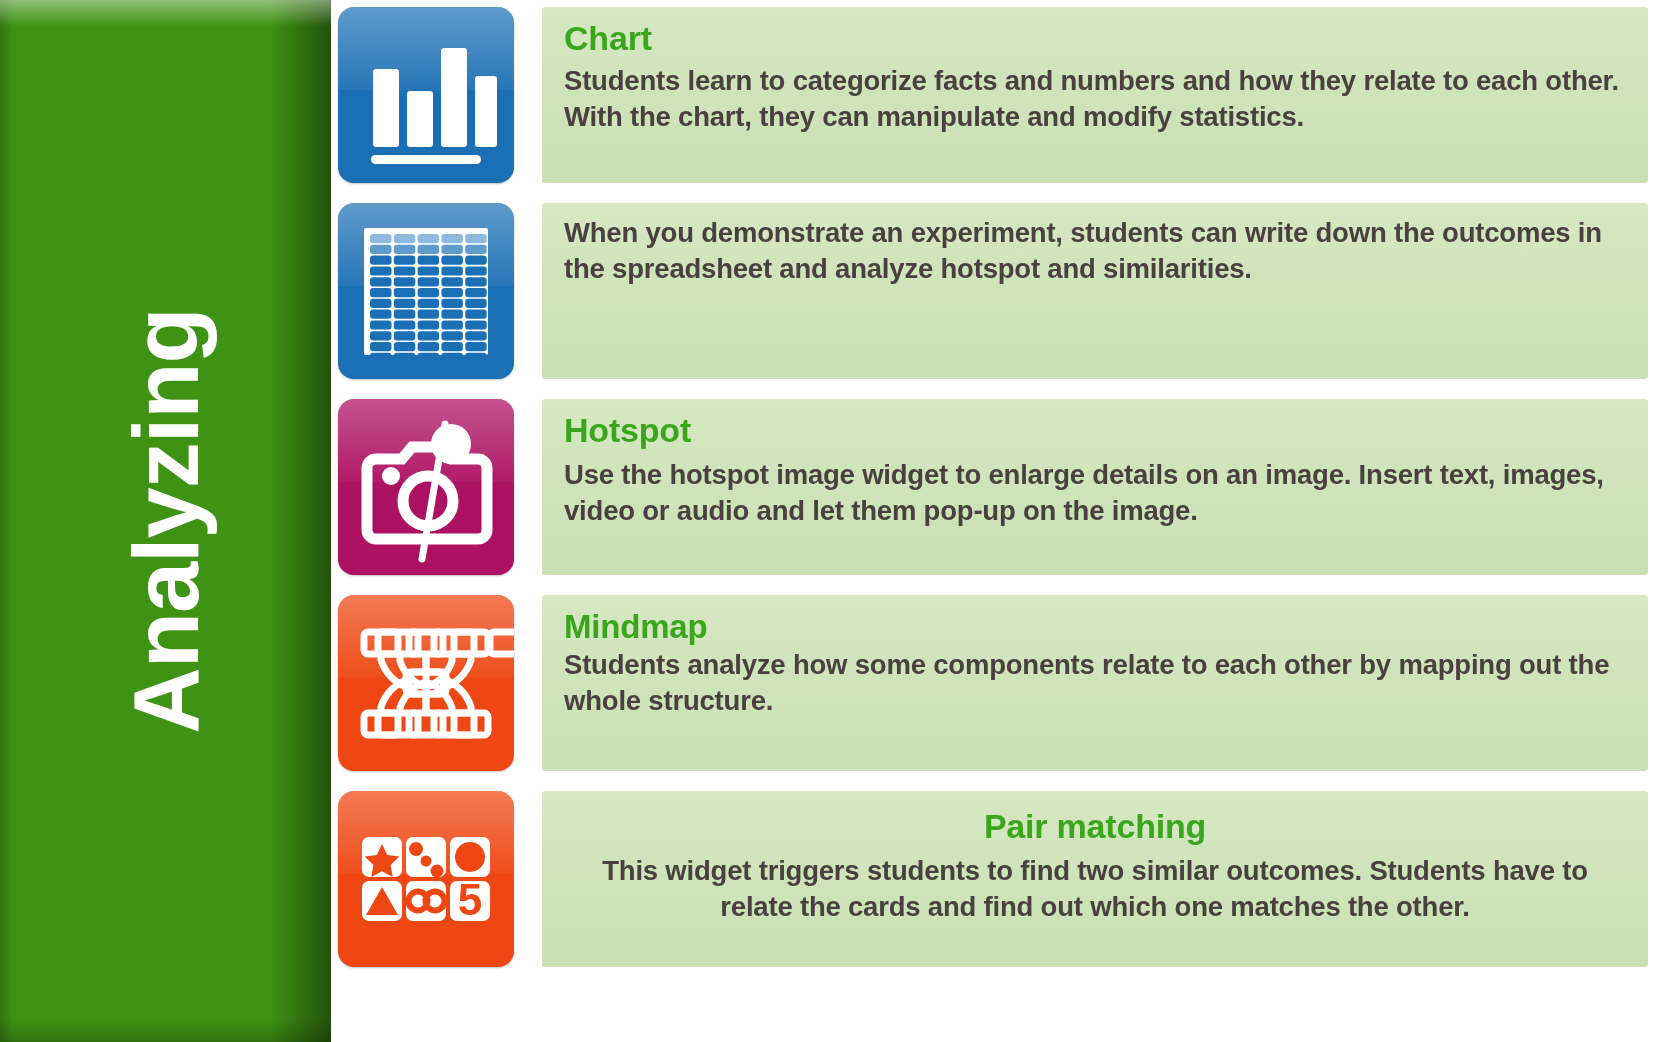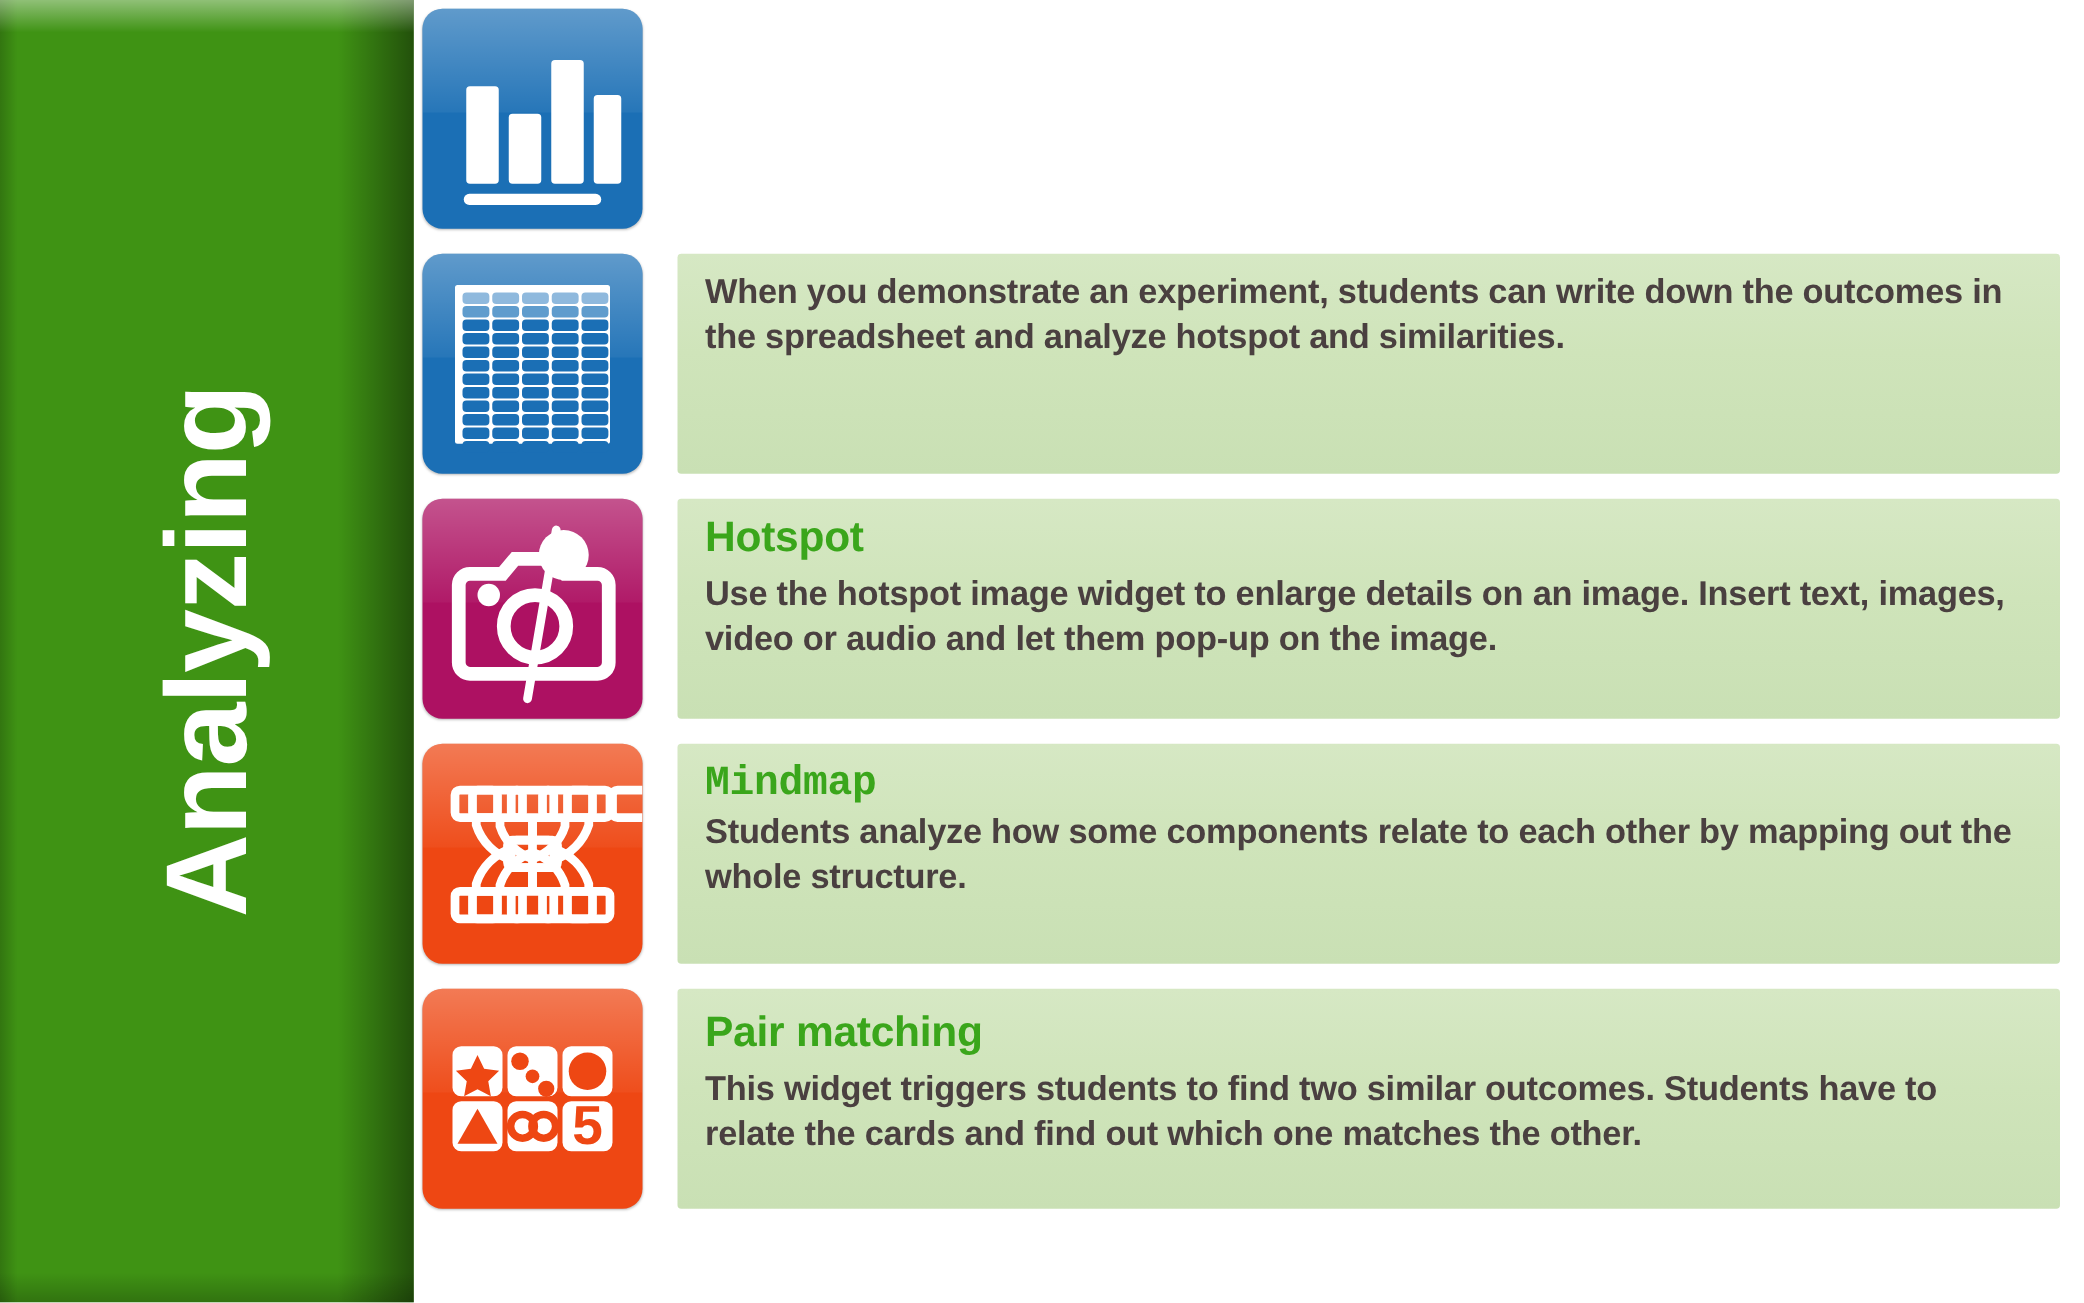--- a/index.html
+++ b/index.html
@@ -103,24 +103,24 @@
     letter-spacing: -0.2px;
   }
   .card-body {
     color: #4a4040;
     font-size: 27.5px;
     font-weight: bold;
     line-height: 1.32;
     margin: 0;
     letter-spacing: -0.2px;
   }
-  .row-mindmap .card-title { font-size: 33px; margin-bottom: 1px; font-family: Liberation Mono, monospace; }
+  .row-mindmap .card-title { font-size: 33px; margin-bottom: 1px; }
   .row-mindmap .text-card  { padding-top: 14px; }
   .row-pair .card-title    { margin-bottom: 8px; }
-  .row-pair .text-card     { padding-top: 16px; }
+  .row-pair .text-card     { padding-top: 16px; text-align: center; }
   .row-hotspot .text-card  { }
   .row-hotspot .card-title { margin-bottom: 8px; }
 </style>
 </head>
 <body>
 
 <div id="category-panel">
   <div id="category-panel-title">Analyzing</div>
 </div>
 
@@ -132,20 +132,24 @@
         <svg width="176" height="176" viewBox="0 0 176 176">
           <g fill="#ffffff">
             <rect x="35" y="62" width="26" height="78" rx="3"></rect>
             <rect x="69" y="84" width="26" height="56" rx="3"></rect>
             <rect x="103" y="41" width="26" height="99" rx="3"></rect>
             <rect x="137" y="69" width="22" height="71" rx="3"></rect>
             <rect x="33" y="148" width="110" height="9" rx="4.5"></rect>
           </g>
         </svg>
       </span>
+    </div>
+    <div class="text-card">
+      <div class="card-title">Chart</div>
+      <div class="card-body">Students learn to categorize facts and numbers and how they relate to each other. With the chart, they can manipulate and modify statistics.</div>
     </div>
   </div>
 
   <div class="widget-row row-spreadsheet">
     <div class="icon-tile tile-blue">
       <span>
         <svg width="176" height="176" viewBox="0 0 176 176">
           <rect x="26" y="25" width="124" height="127" fill="#ffffff" rx="2"></rect>
           <g id="sheet-cells">
               <rect x="32" y="31" width="21.5" height="9.2" rx="3.2" fill="#8fb9dd"></rect>

